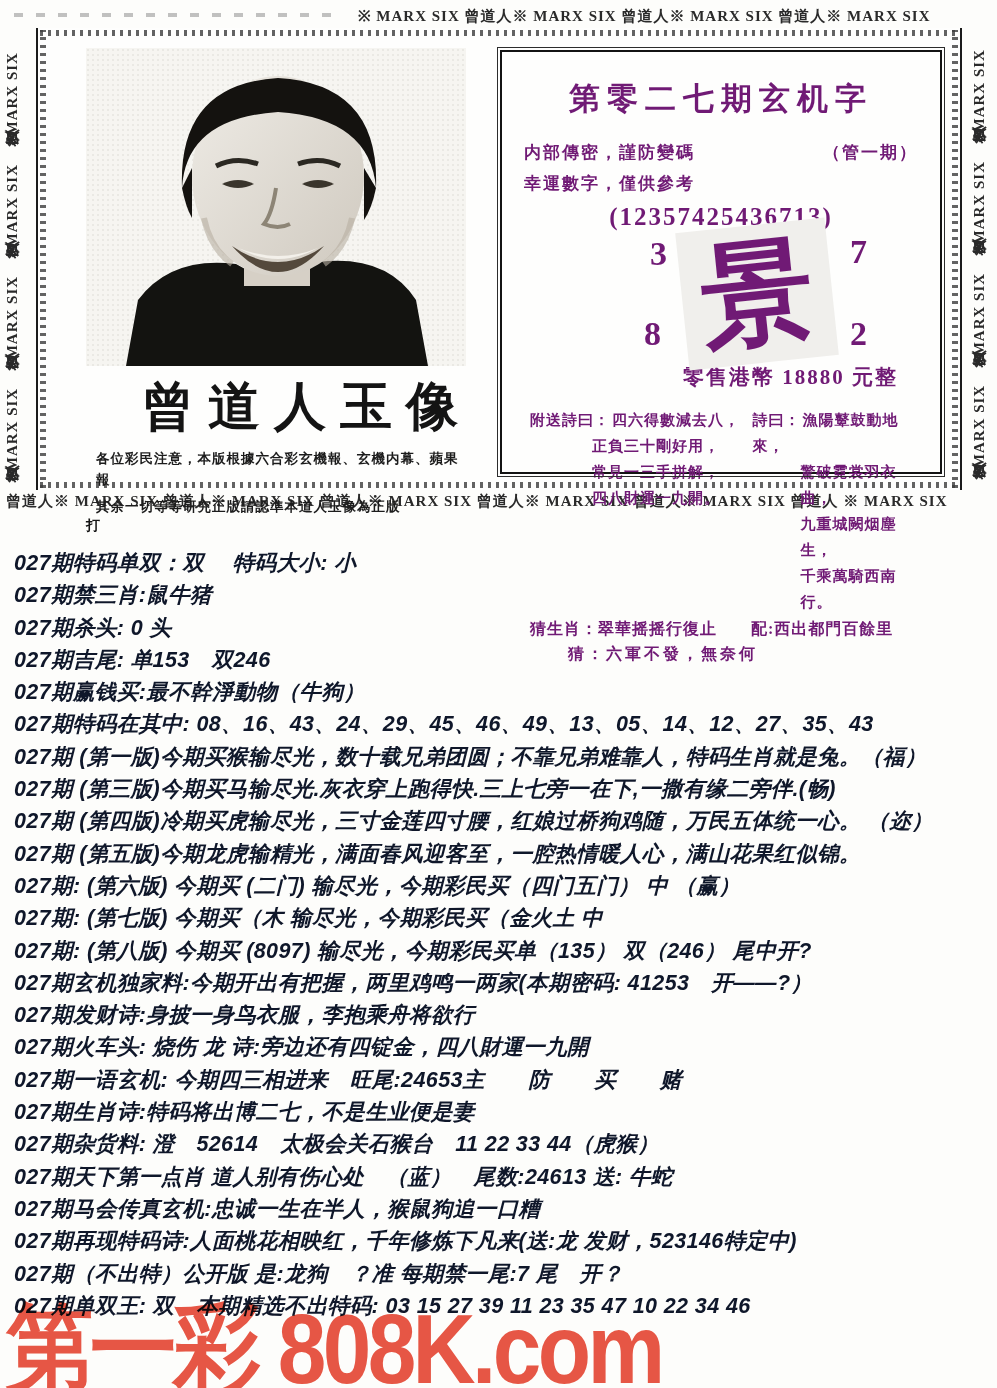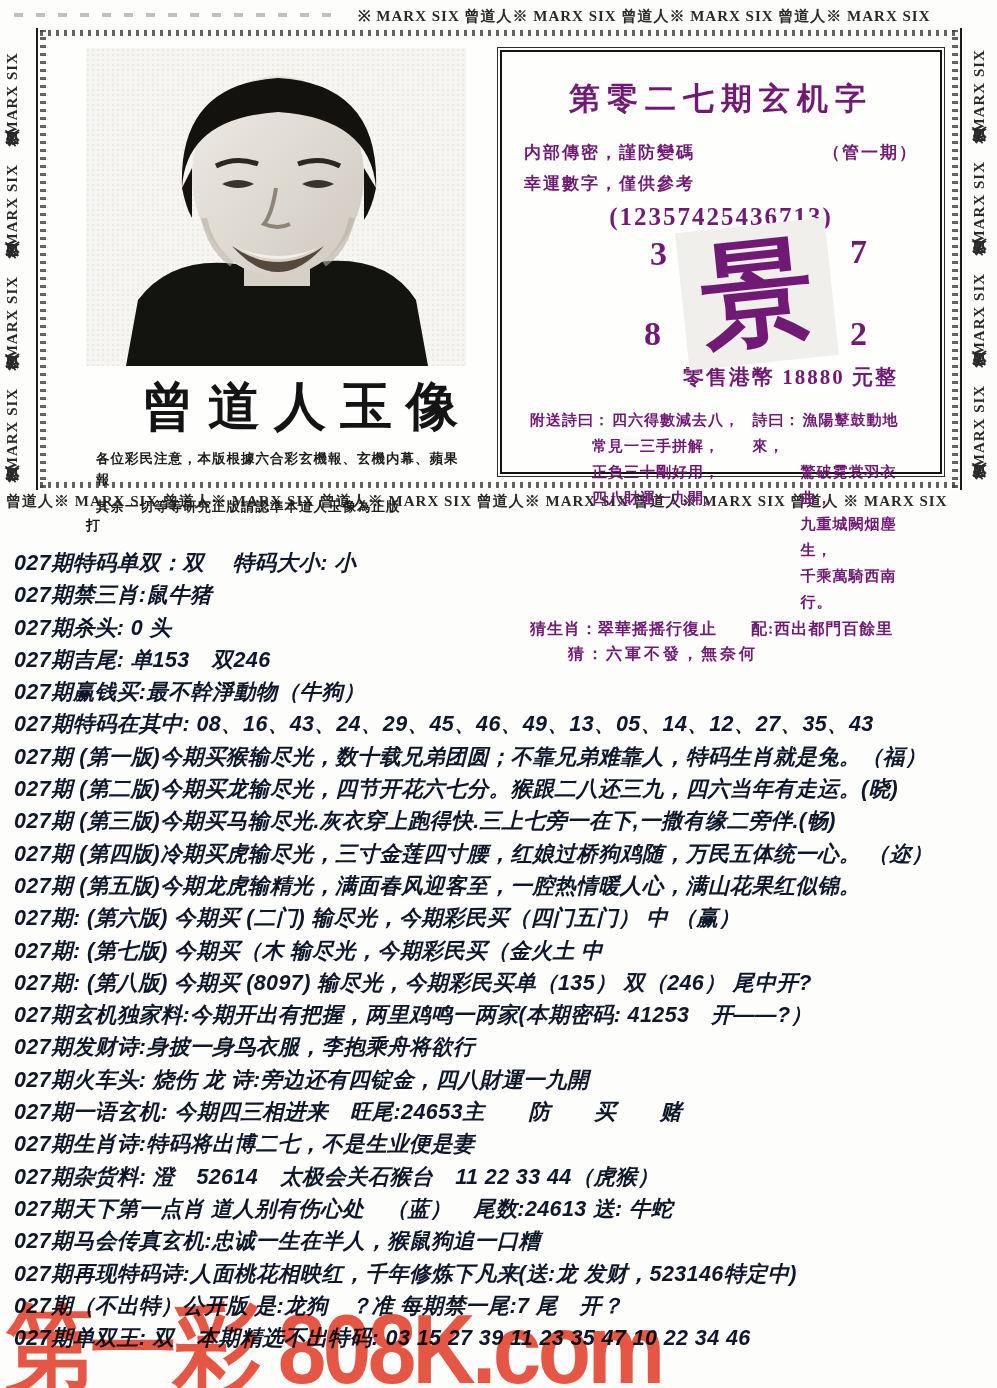--- a/index.html
+++ b/index.html
@@ -146,22 +146,22 @@
         <span class="num n-tl">3</span>
         <span class="num n-tr">7</span>
         <div class="m-glyph">景</div>
         <span class="num n-bl">8</span>
         <span class="num n-br">2</span>
       </div>
       <div class="m-price">零售港幣 18880 元整</div>
       <div class="m-poems">
         <div class="poem-col left">
           <div><span class="lbl">附送詩曰：</span><span>四六得數減去八，</span></div>
+          <div class="indent">正負三十剛好用，</div>
           <div class="indent">常見一三手拼解，</div>
-          <div class="indent">正負三十剛好用，</div>
           <div class="indent">四八財運一九開。</div>
         </div>
         <div class="poem-col right">
           <div><span class="lbl">詩曰：</span><span>漁陽鼙鼓動地來，</span></div>
           <div class="indent">驚破霓裳羽衣曲，</div>
           <div class="indent">九重城闕烟塵生，</div>
           <div class="indent">千乘萬騎西南行。</div>
         </div>
       </div>
       <div class="m-zodiac">
@@ -173,21 +173,20 @@
   </div>
 
   <div class="body-lines">
       <div class="bline">027期特码单双：双　 特码大小: 小</div>
       <div class="bline">027期禁三肖:鼠牛猪</div>
       <div class="bline">027期杀头: 0 头</div>
       <div class="bline">027期吉尾: 单153　双246</div>
       <div class="bline">027期赢钱买:最不幹淨動物（牛狗）</div>
       <div class="bline">027期特码在其中: 08、16、43、24、29、45、46、49、13、05、14、12、27、35、43</div>
       <div class="bline">027期 (第一版)今期买猴输尽光，数十载兄弟团圆；不靠兄弟难靠人，特码生肖就是兔。（福）</div>
-      <div class="bline">027期 (第二版)今期买龙输尽光，四节开花六七分。猴跟二八还三九，四六当年有走运。(晓)</div>
       <div class="bline">027期 (第三版)今期买马输尽光.灰衣穿上跑得快.三上七旁一在下,一撒有缘二旁伴.(畅)</div>
       <div class="bline">027期 (第四版)冷期买虎输尽光，三寸金莲四寸腰，红娘过桥狗鸡随，万民五体统一心。 （迩）</div>
       <div class="bline">027期 (第五版)今期龙虎输精光，满面春风迎客至，一腔热情暖人心，满山花果红似锦。</div>
       <div class="bline">027期: (第六版) 今期买 (二门) 输尽光，今期彩民买（四门五门） 中 （赢）</div>
       <div class="bline">027期: (第七版) 今期买（木  输尽光，今期彩民买（金火土  中</div>
       <div class="bline">027期: (第八版) 今期买 (8097) 输尽光，今期彩民买单（135） 双（246） 尾中开?</div>
       <div class="bline">027期玄机独家料:今期开出有把握，两里鸡鸣一两家(本期密码: 41253　开——?）</div>
       <div class="bline">027期发财诗:身披一身鸟衣服，李抱乘舟将欲行</div>
       <div class="bline">027期火车头: 烧伤 龙  诗:旁边还有四锭金，四八財運一九開</div>
       <div class="bline">027期一语玄机: 今期四三相进来　旺尾:24653主　　防　　买　　赌</div>

